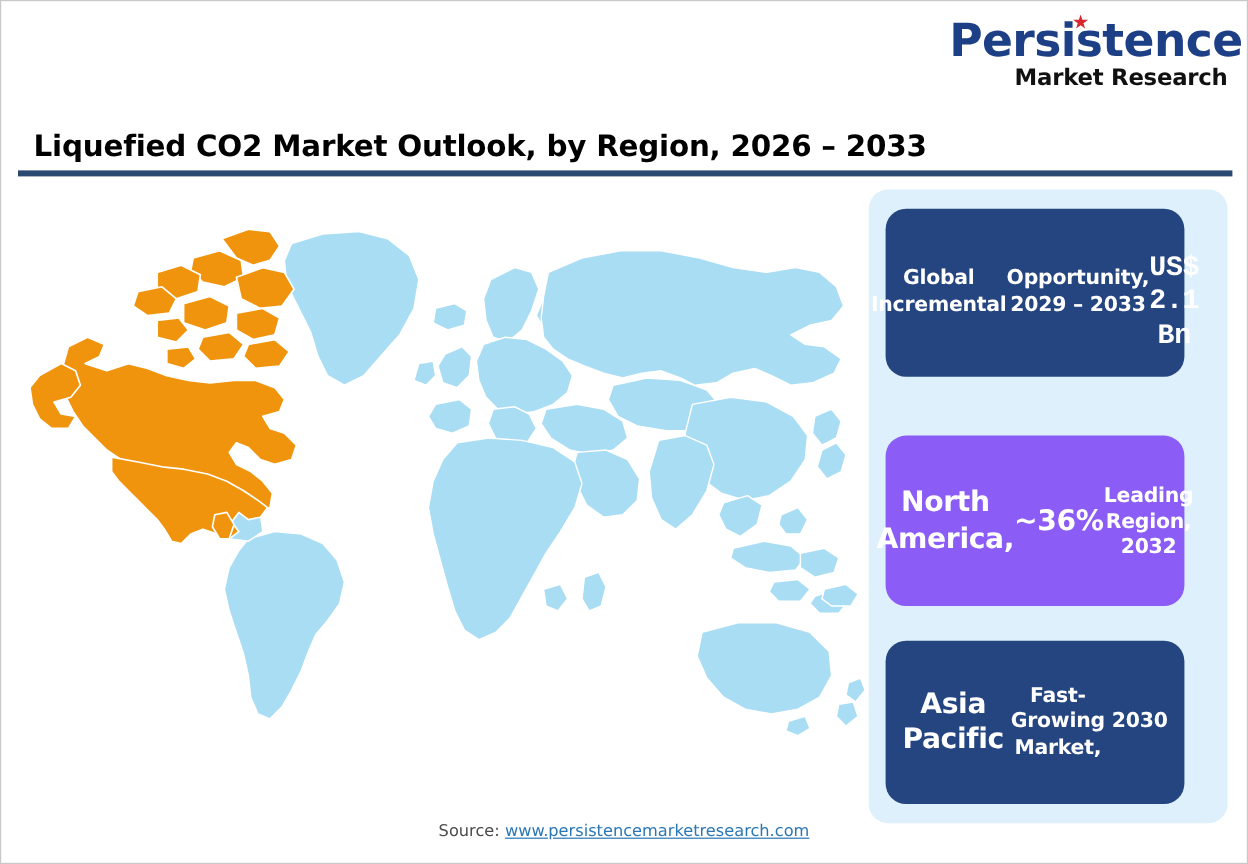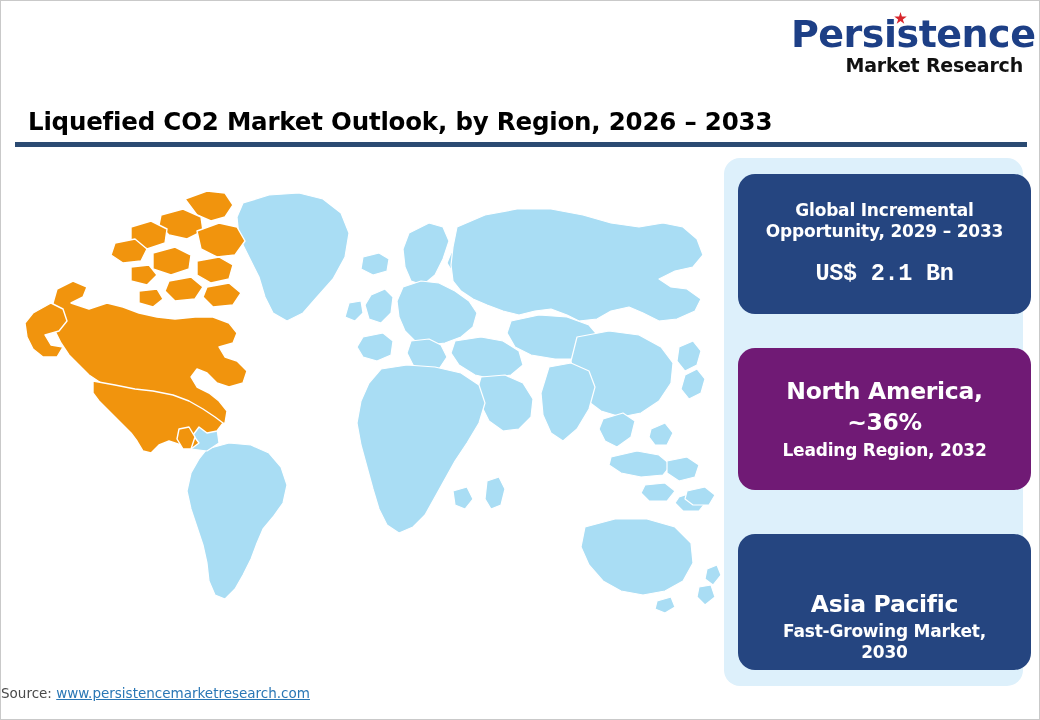--- a/index.html
+++ b/index.html
@@ -96,32 +96,32 @@
     left: 723px;
     top: 157px;
     width: 299px;
     height: 528px;
     background: #ddf0fb;
     border-radius: 16px;
   }
   .card {
     position: absolute;
     left: 14px;
-    width: 293px;
+    width: 249px;
     border-radius: 17px;
     box-sizing: border-box;
     display: flex;
-    flex-direction: column;
+    flex-direction: row;
     align-items: center;
     justify-content: center;
     text-align: center;
     padding: 6px 14px;
   }
   .card.navy { background: #254580; }
-  .card.orange { background: #701a75; }
+  .card.orange { background: #8b5cf6; margin-top: 15px; }
 
   #card-1 { top: 16px;  height: 140px; }
   #card-2 { top: 190px; height: 142px; }
   #card-3 { top: 376px; height: 136px; justify-content: flex-end; }
 
   .card .line-sm {
     font-family: "DejaVu Sans", sans-serif;
     font-weight: bold;
     font-size: 17px;
     color: #ffffff;
@@ -140,20 +140,21 @@
   #card-2 .line-lg { line-height: 1.3; }
   #card-2 .line-sm { margin-top: 3px; }
   #card-3 .line-lg { margin-bottom: 2px; }
 
   
   #source {
     position: absolute;
     left: 0;
     right: 0;
     top: 684px;
+    text-align: center;
     font-family: "DejaVu Sans", sans-serif;
     font-size: 13.5px;
     color: #4a4a4a;
   }
   #source-link {
     color: #2a77b5;
     text-decoration: underline;
   }
 </style>
 </head>

